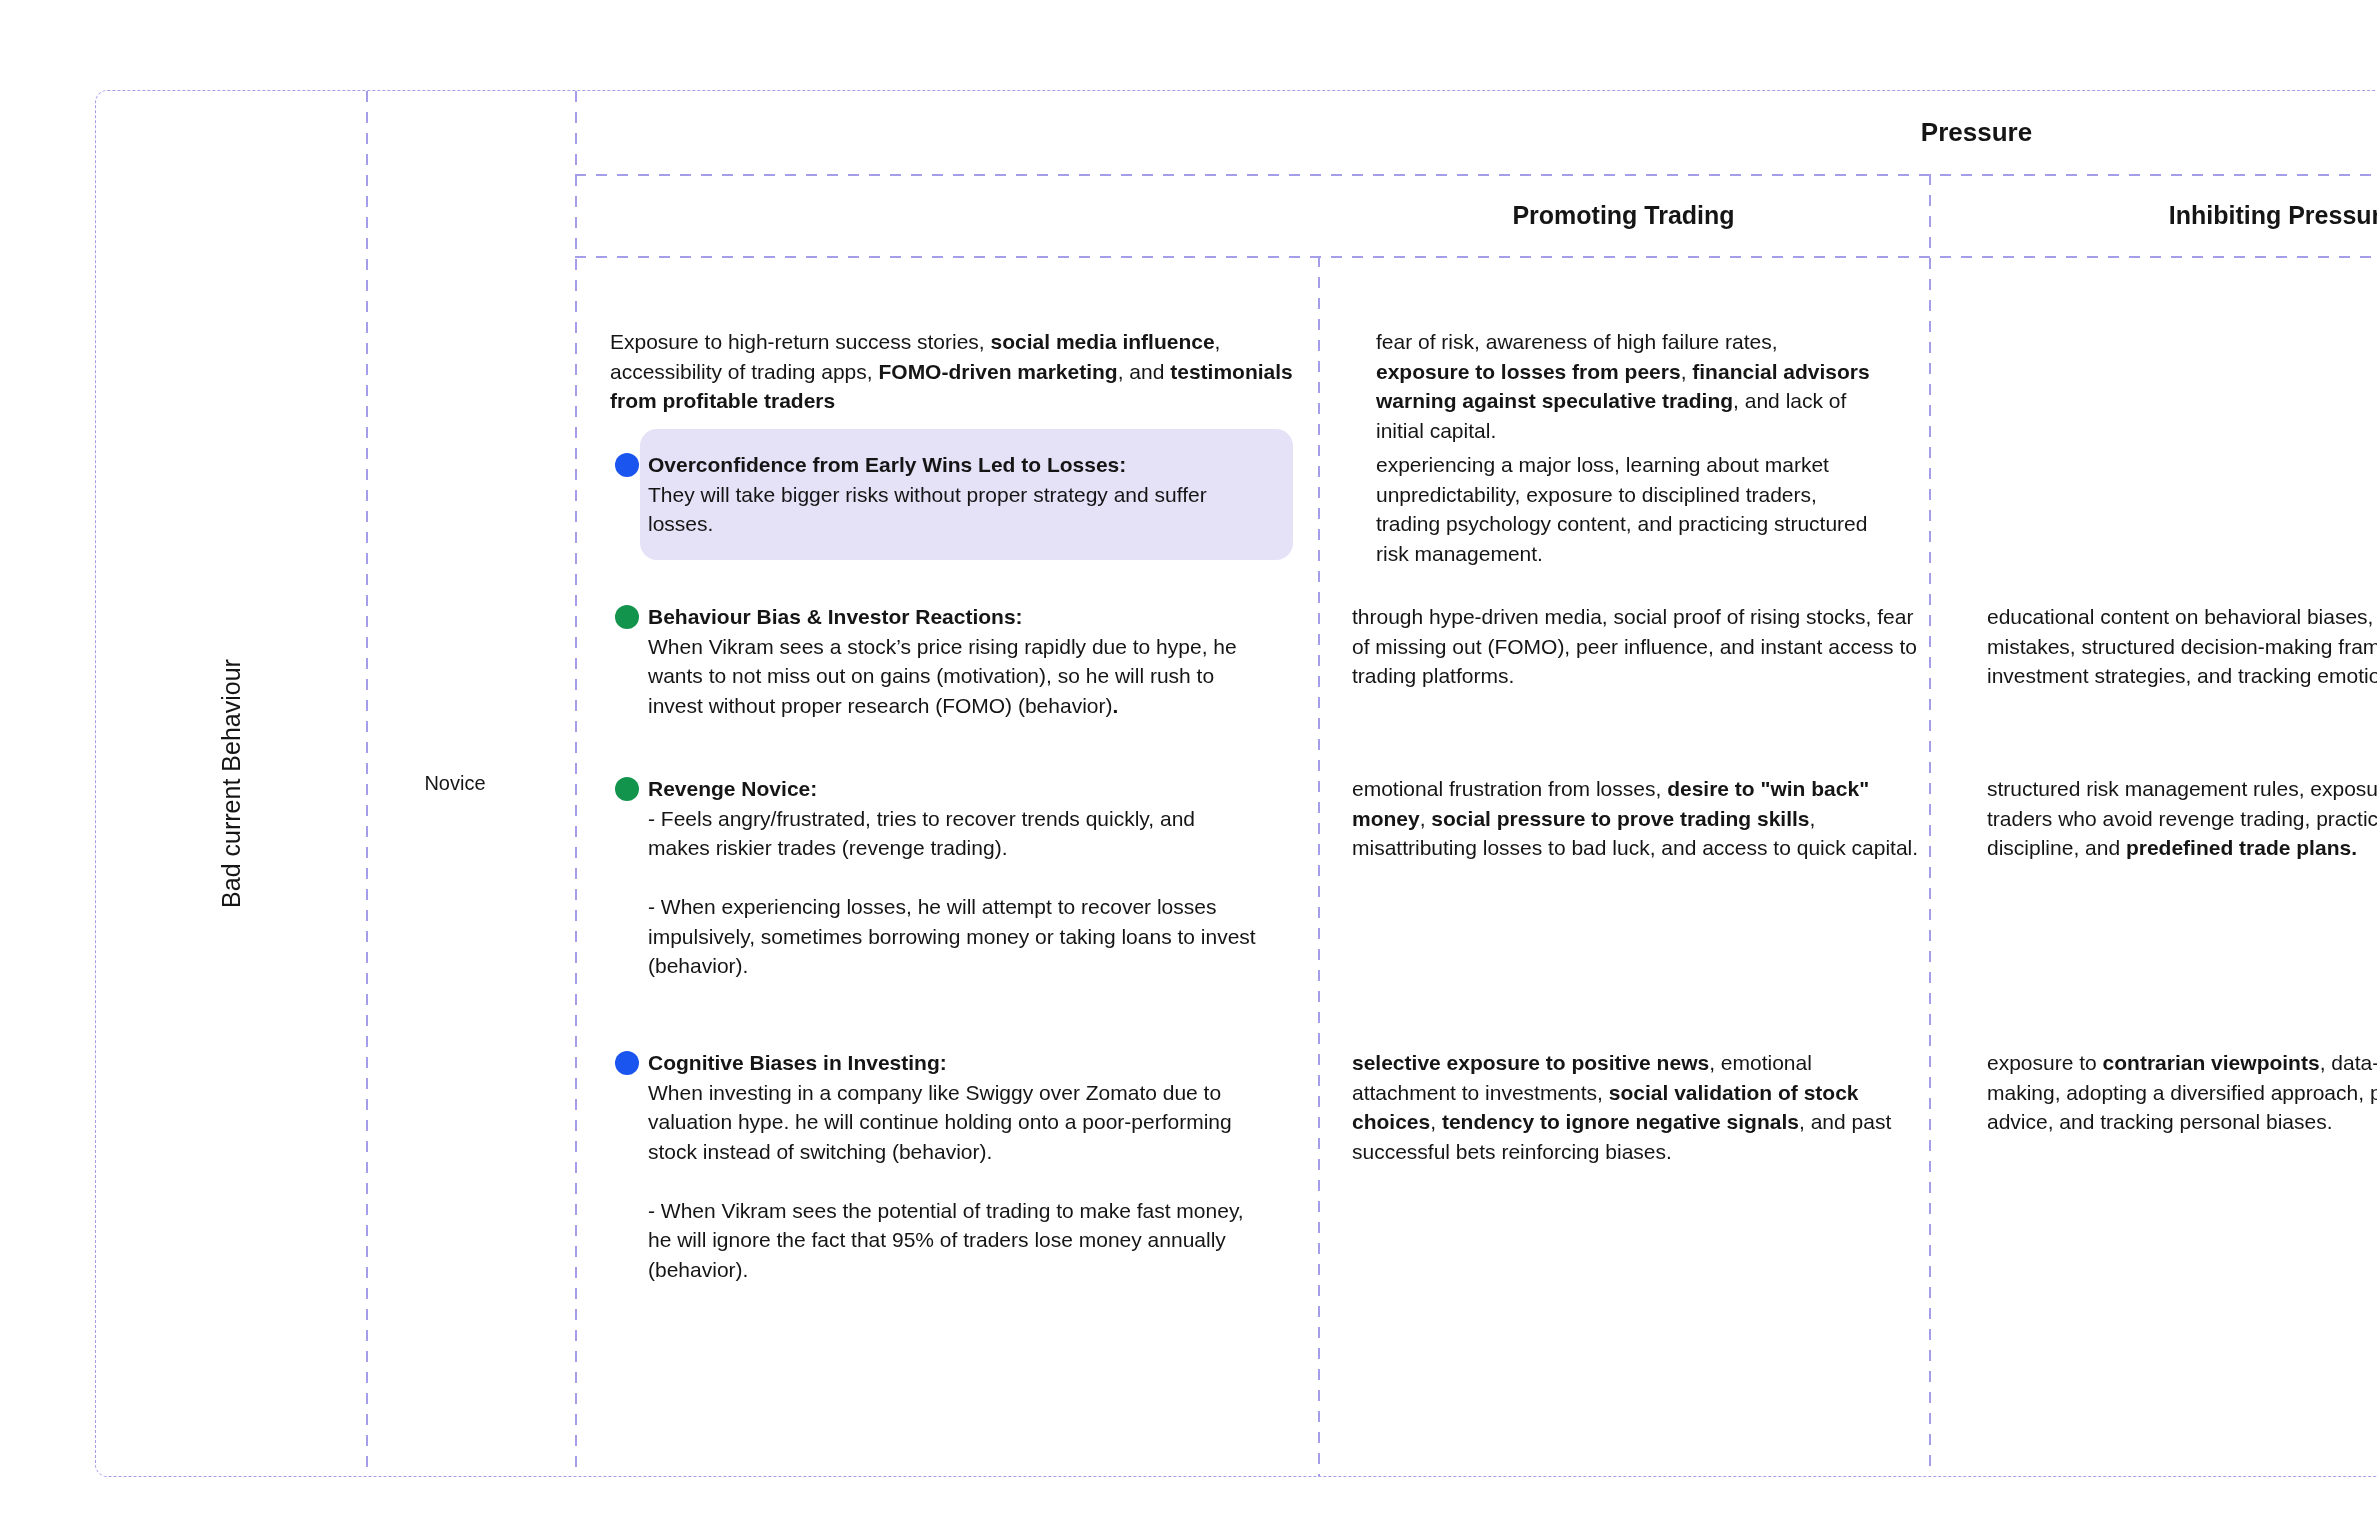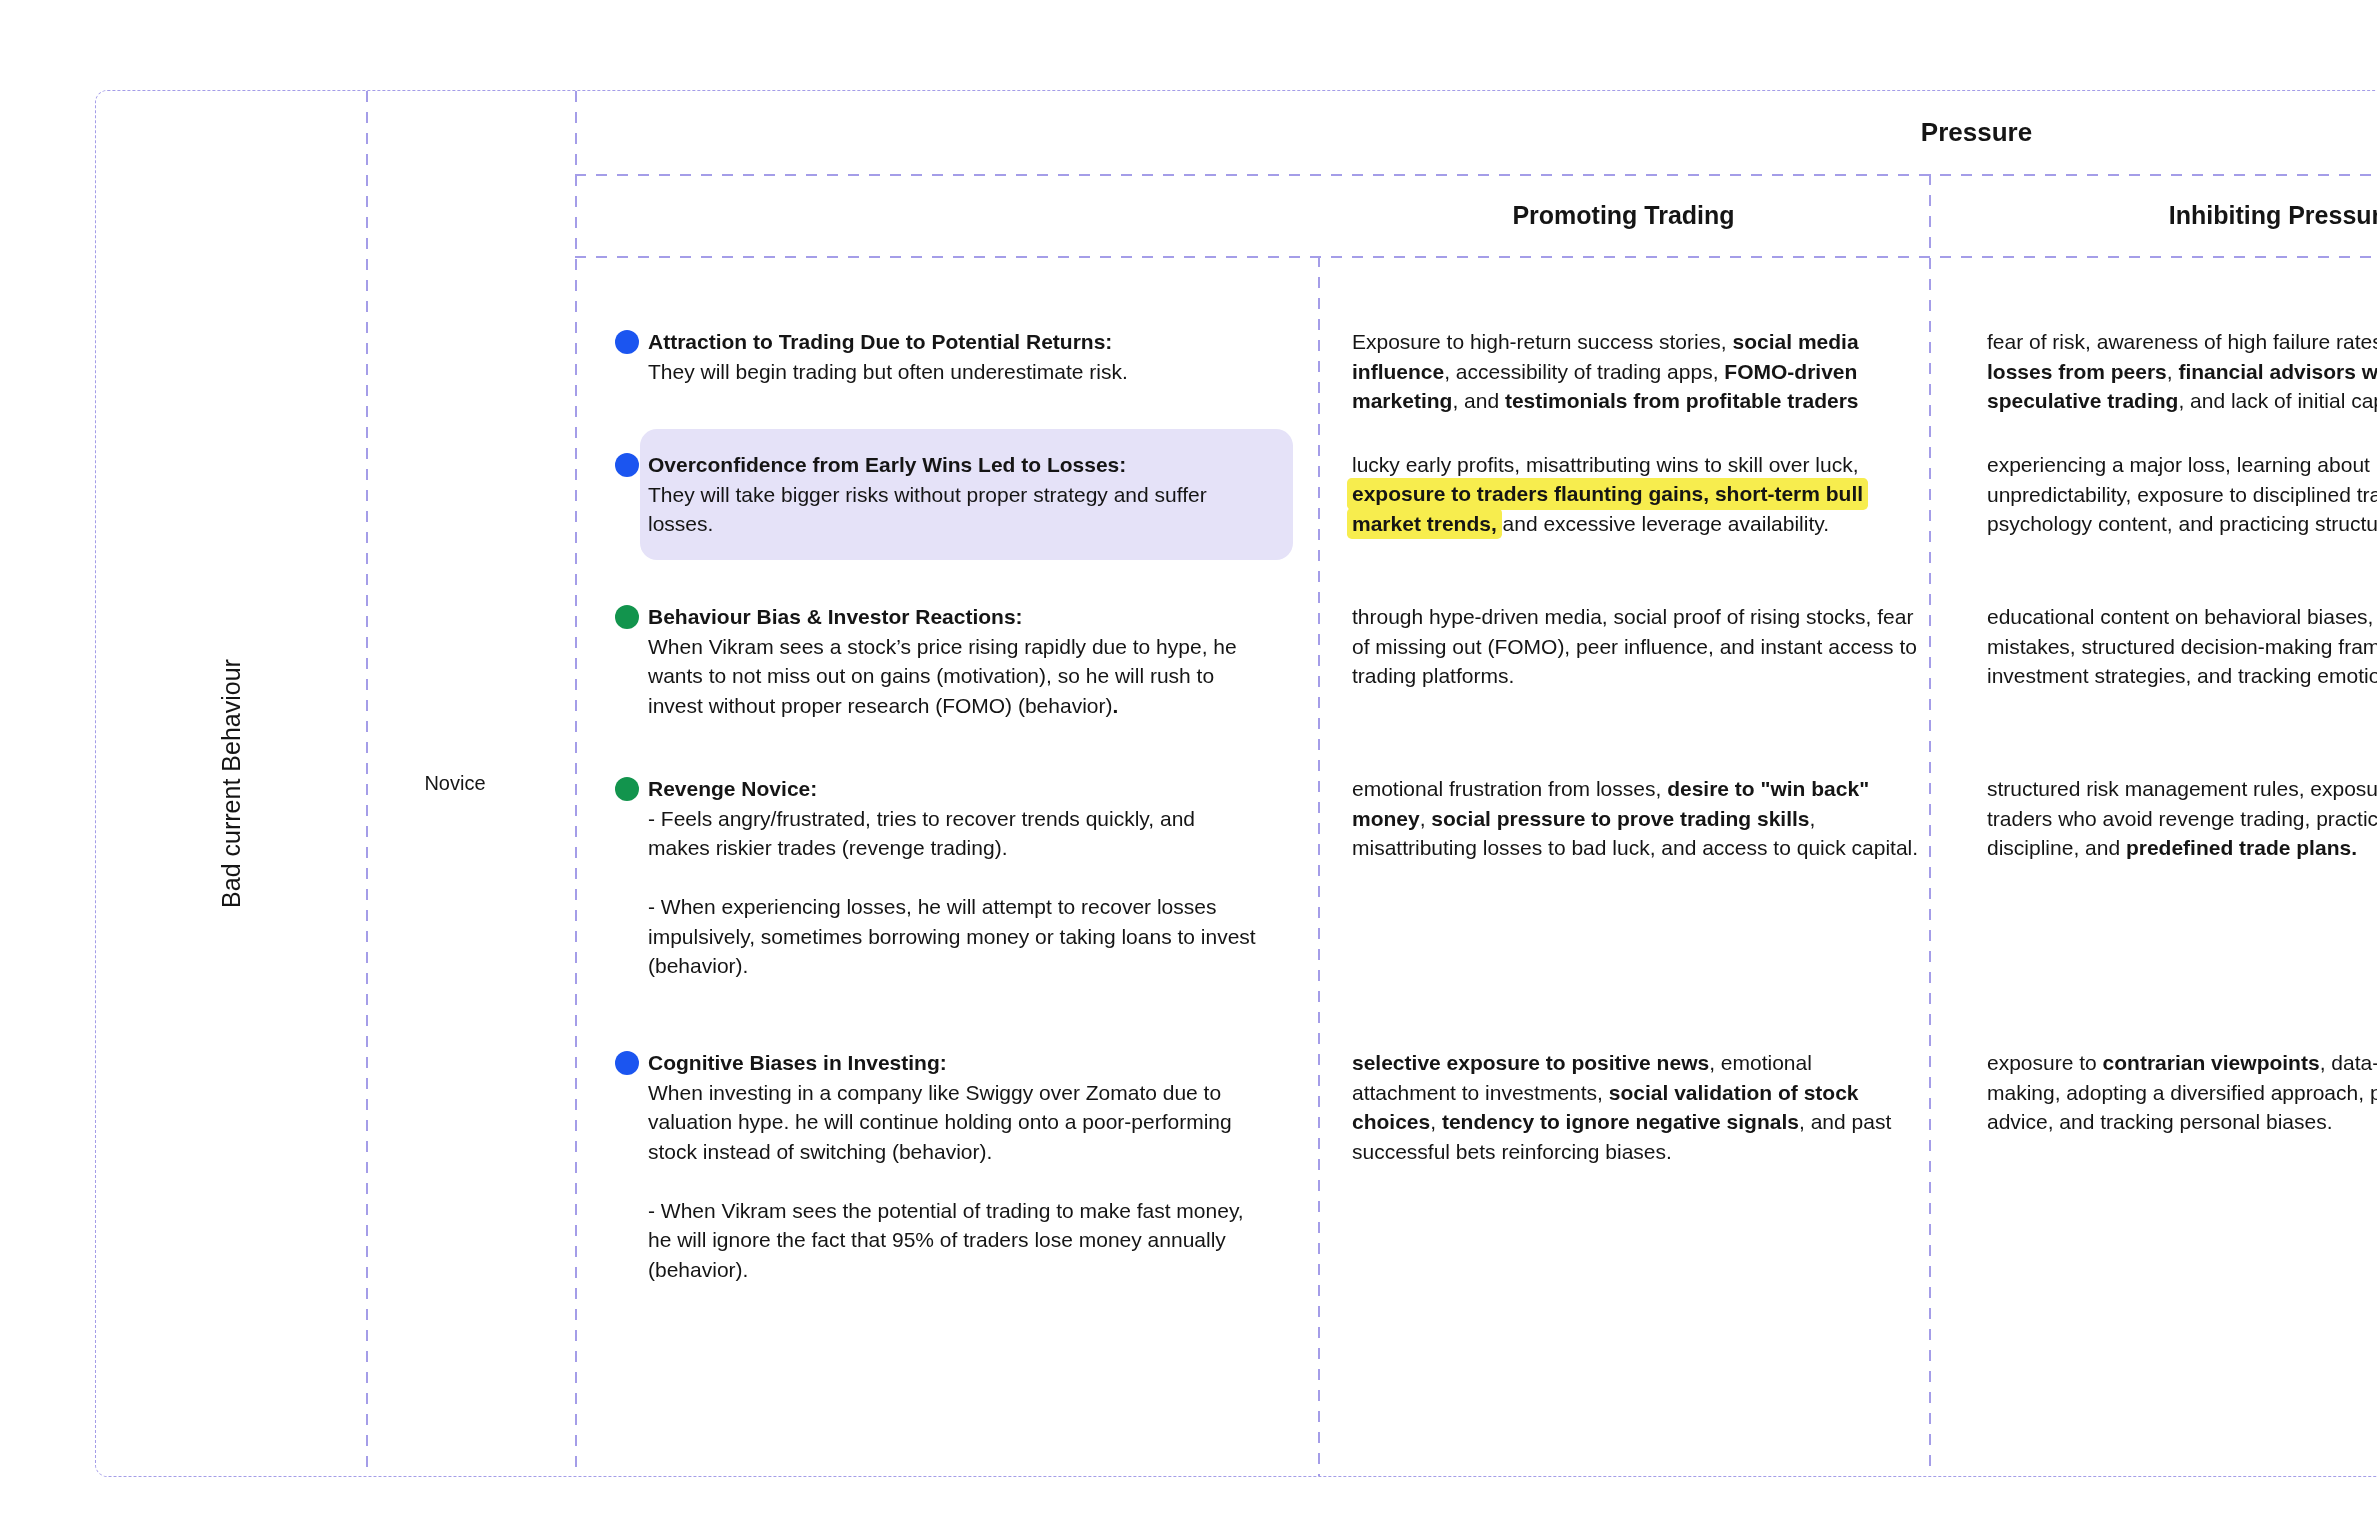--- a/index.html
+++ b/index.html
@@ -82,45 +82,35 @@
     <span>Bad current Behaviour</span>
   </div>
   <div class="rowlabel">Novice</div>
 
   <div class="pressure">Pressure</div>
   <div class="sub prom">Promoting Trading</div>
   <div class="sub inhib">Inhibiting Pressure</div>
 
   <div class="content">
       <div class="mrow">
-    <div class="cell behavior">
-      <span class="dot" style="background: rgb(27, 85, 240);"></span>
-      <div class="binner">
-        <p class="btitle">Attraction to Trading Due to Potential Returns:</p>
-      <p class="para"><span>They will begin trading but often underestimate risk.</span></p>
-          </div>
-    </div>
     <div class="cell prom-cell">
           <p><span>Exposure to high-return success stories, </span><span class="b">social media influence</span><span>, accessibility of trading apps, </span><span class="b">FOMO-driven marketing</span><span>, and </span><span class="b">testimonials from profitable traders</span></p>
         </div>
     <div class="cell inhib-cell">
           <p><span>fear of risk, awareness of high failure rates, </span><span class="b">exposure to losses from peers</span><span>, </span><span class="b">financial advisors warning against speculative trading</span><span>, and lack of initial capital.</span></p>
         </div>
   </div>
       <div class="mrow has-card">
     <div class="cell behavior">
       <span class="dot" style="background: rgb(27, 85, 240);"></span>
       <div class="binner">
         <p class="btitle">Overconfidence from Early Wins Led to Losses:</p>
       <p class="para"><span>They will take bigger risks without proper strategy and suffer losses.</span></p>
           </div>
     </div>
-    <div class="cell prom-cell">
-          <p><span>lucky early profits, misattributing wins to skill over luck, </span><span class="b hl">exposure to traders flaunting gains, short-term bull market trends,</span><span> and excessive leverage availability.</span></p>
-        </div>
     <div class="cell inhib-cell">
           <p><span>experiencing a major loss, learning about market unpredictability, exposure to disciplined traders, trading psychology content, and practicing structured risk management.</span></p>
         </div>
   </div>
       <div class="mrow">
     <div class="cell behavior">
       <span class="dot" style="background: rgb(18, 148, 77);"></span>
       <div class="binner">
         <p class="btitle">Behaviour Bias &amp; Investor Reactions:</p>
       <p class="para"><span>When Vikram sees a stock’s price rising rapidly due to hype, he wants to not miss out on gains (motivation), so he will rush to invest without proper research (FOMO) (behavior)</span><span class="b">.</span></p>

